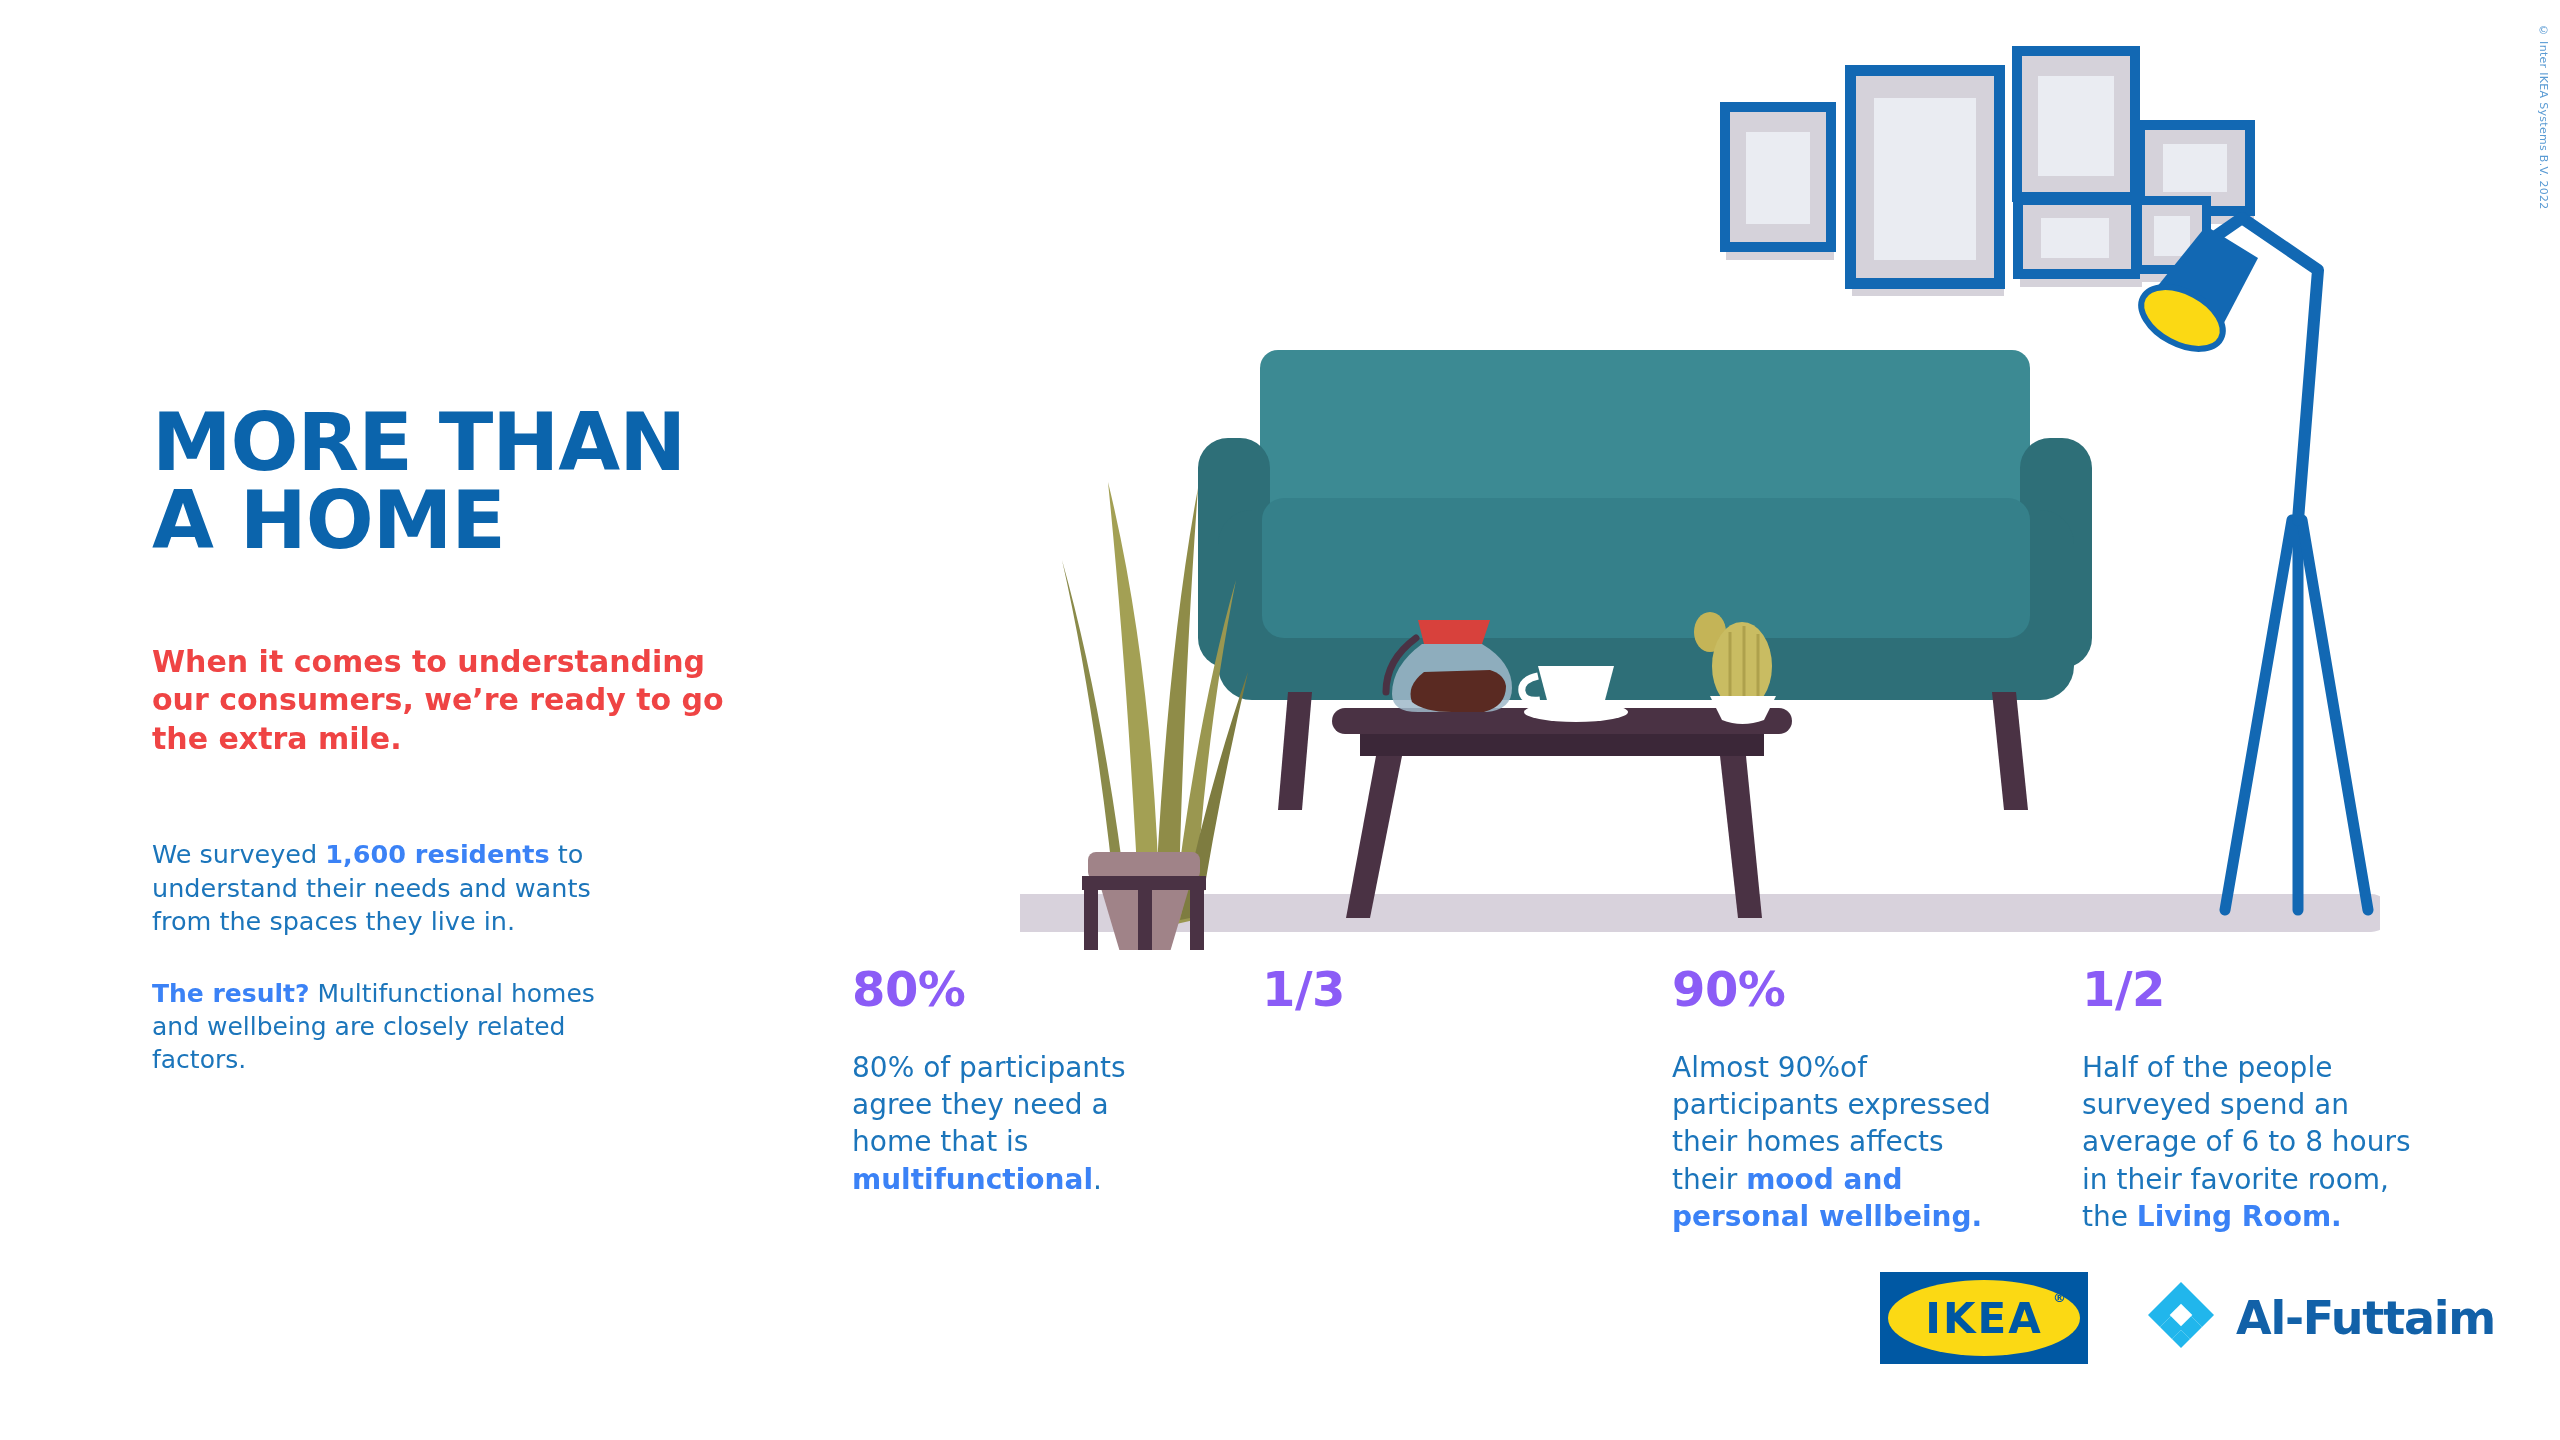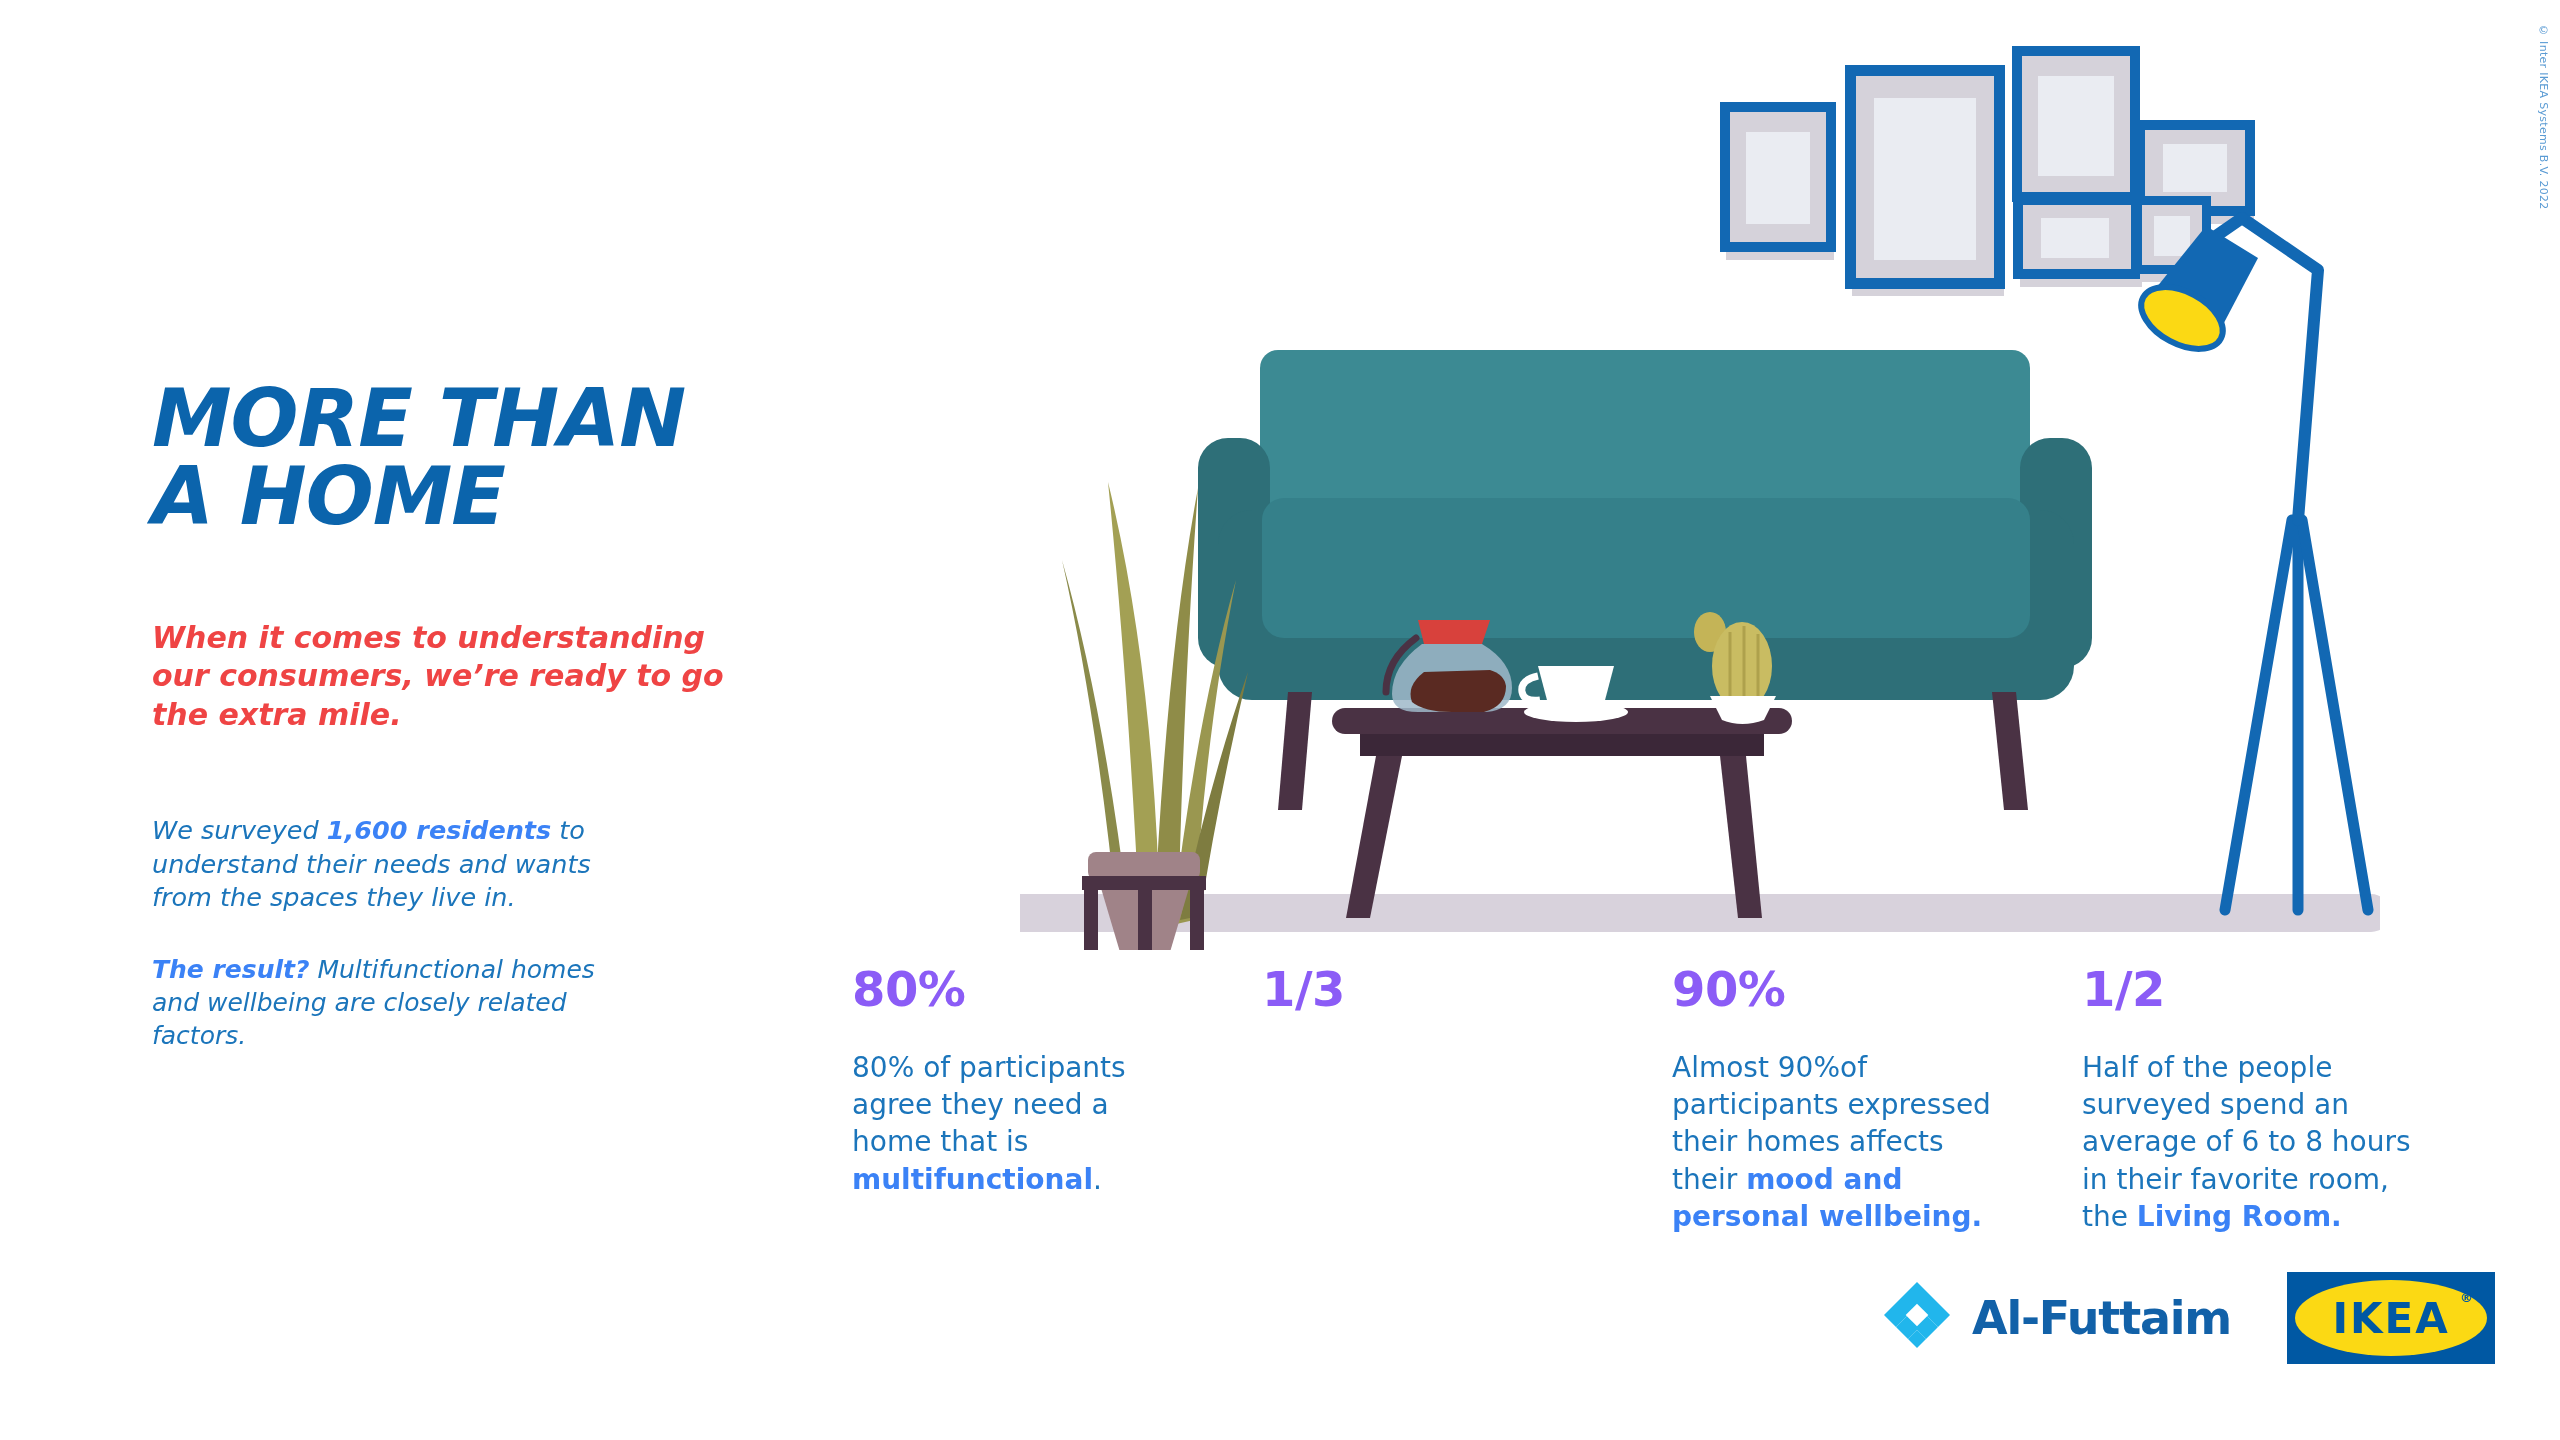--- a/index.html
+++ b/index.html
@@ -14,23 +14,22 @@
 
   #page {
     position:relative;
     width:2560px; height:1440px;
     background:#ffffff;
   }
 
   
   #left-column {
     position:absolute;
-    left:152px; top:380px;
+    left:152px; top:404px;
     width:600px;
-    font-style:italic;
   }
 
   #page-title {
     font-family:"DejaVu Sans", sans-serif;
     font-weight:bold;
     font-size:80px;
     line-height:0.98;
     letter-spacing:-1px;
     color:#0B64AC;
     white-space:pre-line;
@@ -322,32 +321,32 @@
     </div>
 
     <div class="stat-card">
       <div class="stat-value">1/2</div>
       <p class="stat-description"><span>Half of the people surveyed spend an average of 6 to 8 hours in their favorite room, the </span><span class="bold-blue">Living Room.</span><span></span></p>
     </div>
 
   </div>
 
   <div id="logo-bar">
+
+    <div id="ikea-logo">
+      <div id="ikea-ellipse"></div>
+      <span id="ikea-wordmark">IKEA</span>
+      <span id="ikea-registered">®</span>
+    </div>
 
     <div id="al-futtaim-logo">
       <svg width="74" height="76" viewBox="0 0 74 76">
         <path d="M37 2 L70 35 L58 47 L46 35 L37 44 L28 35 L16 47 L4 35 Z" fill="#21B6EC"></path>
         <path d="M16 47 L28 35 L37 44 L46 35 L58 47 L46 59 L37 50 L28 59 Z" fill="#21B6EC"></path>
         <path d="M28 59 L37 50 L46 59 L37 68 Z" fill="#21B6EC"></path>
         <rect x="29" y="27" width="16" height="16" transform="rotate(45 37 35)" fill="#FFFFFF"></rect>
       </svg>
       <span id="al-futtaim-wordmark">Al-Futtaim</span>
     </div>
 
-    <div id="ikea-logo">
-      <div id="ikea-ellipse"></div>
-      <span id="ikea-wordmark">IKEA</span>
-      <span id="ikea-registered">®</span>
-    </div>
-
   </div>
 
 </div>
 
 </body></html>

